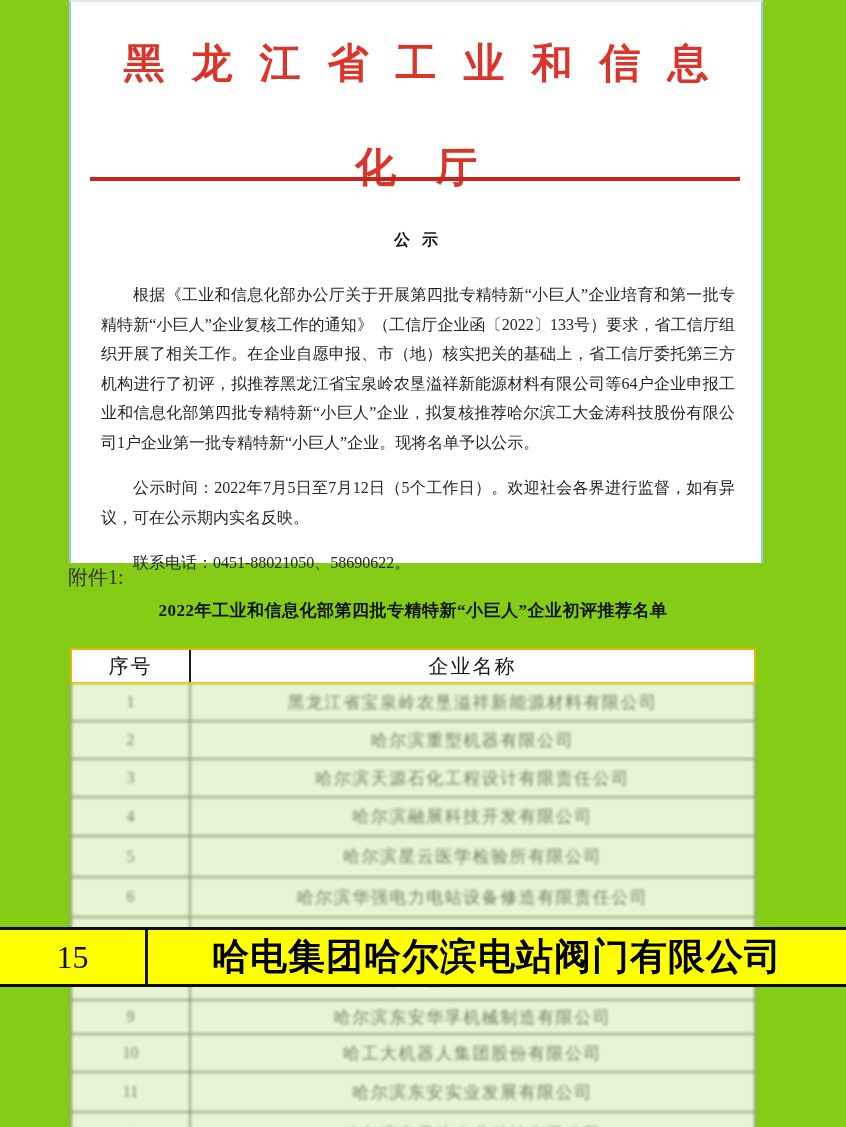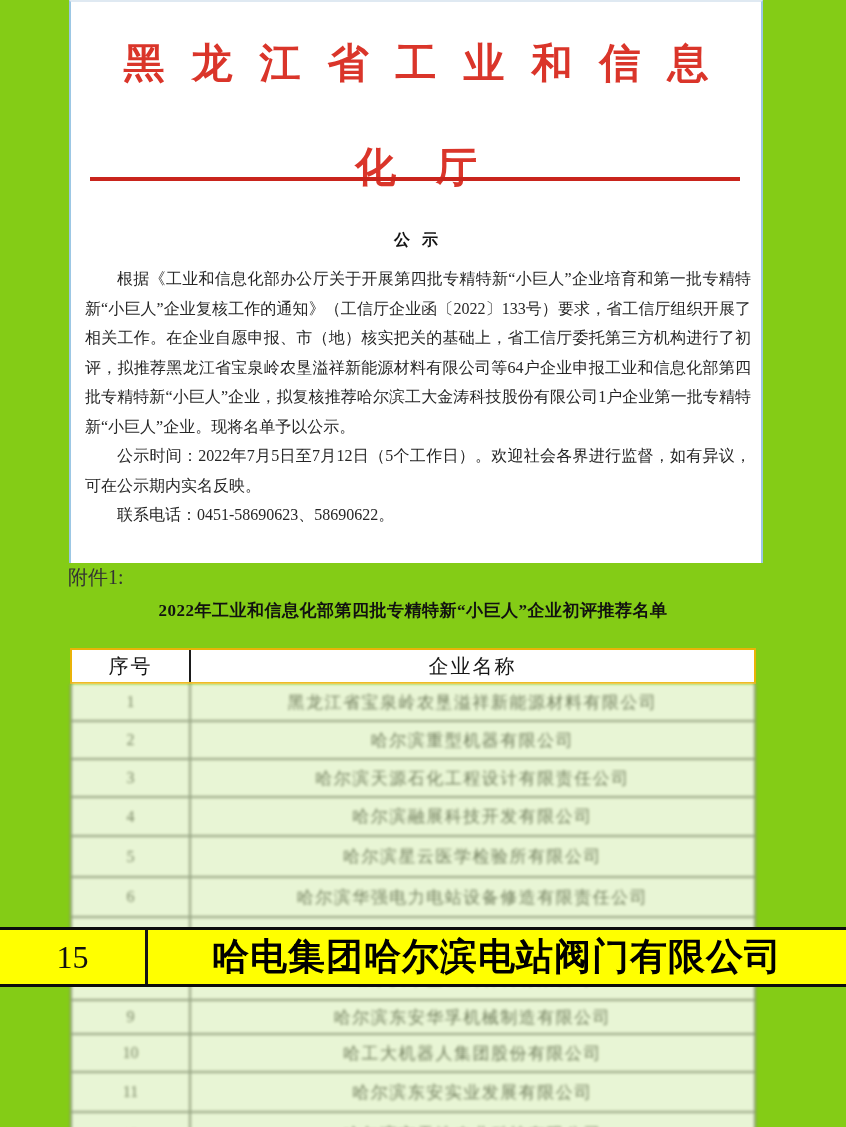--- a/index.html
+++ b/index.html
@@ -25,21 +25,21 @@
     background:var(--rule-red,#c9241c);
   }
   .notice-title{
     position:absolute;top:228px;left:0;width:100%;text-align:center;
     font-size:16px;font-weight:bold;letter-spacing:12px;text-indent:12px;color:#141414;
   }
   .body-text{
     position:absolute;top:262px;left:14px;width:666px;
     font-size:16px;line-height:29.5px;text-align:justify;color:#262626;
   }
-  .body-text p{margin:0;text-indent:2em;}
+  .body-text p{margin:16px;text-indent:2em;}
   
   .attachment-label{position:absolute;left:68px;top:564px;font-size:20px;color:#333;}
   .table-title{
     position:absolute;left:70px;top:599px;width:686px;text-align:center;
     font-size:17px;font-weight:bold;color:#111;letter-spacing:0.5px;
   }
   .roster-table{position:absolute;left:70px;top:648px;width:686px;}
   .thead{
     display:flex;box-sizing:border-box;height:36px;border:2px solid #eab308;background:#fff;
   }
@@ -76,21 +76,21 @@
 <div id="canvas">
 
   <div class="doc-page">
     <div class="org-line org-line1">黑龙江省工业和信息</div>
     <div class="org-line org-line2">化厅</div>
     <div class="red-rule"></div>
     <div class="notice-title">公示</div>
     <div class="body-text">
       <p>根据《工业和信息化部办公厅关于开展第四批专精特新“小巨人”企业培育和第一批专精特新“小巨人”企业复核工作的通知》（工信厅企业函〔2022〕133号）要求，省工信厅组织开展了相关工作。在企业自愿申报、市（地）核实把关的基础上，省工信厅委托第三方机构进行了初评，拟推荐黑龙江省宝泉岭农垦溢祥新能源材料有限公司等64户企业申报工业和信息化部第四批专精特新“小巨人”企业，拟复核推荐哈尔滨工大金涛科技股份有限公司1户企业第一批专精特新“小巨人”企业。现将名单予以公示。</p>
       <p>公示时间：2022年7月5日至7月12日（5个工作日）。欢迎社会各界进行监督，如有异议，可在公示期内实名反映。</p>
-      <p>联系电话：0451-58690623、58690622。</p>
+      <p>联系电话：0451-88021050、58690622。</p>
     </div>
   </div>
 
   <div class="attachment-label">附件1:</div>
 
   <div class="table-title">2022年工业和信息化部第四批专精特新“小巨人”企业初评推荐名单</div>
 
   <div class="roster-table">
     <div class="thead">
       <div class="th th-no">序号</div>

